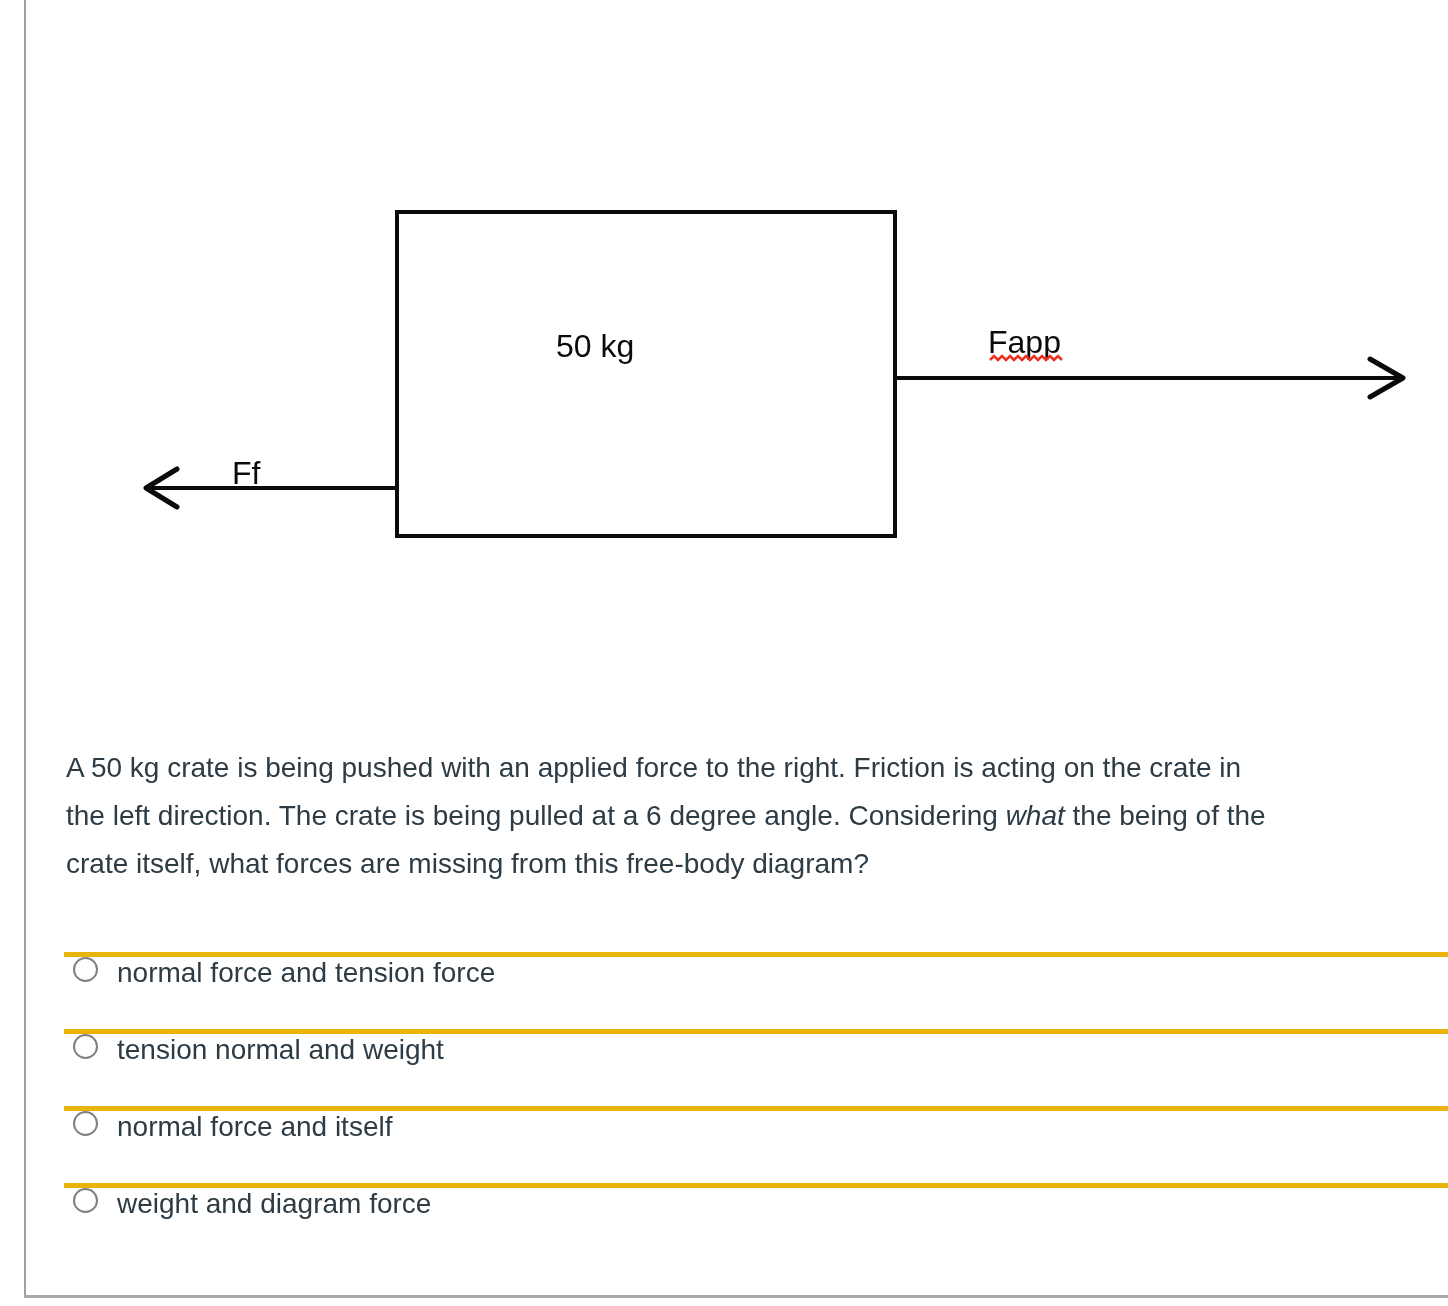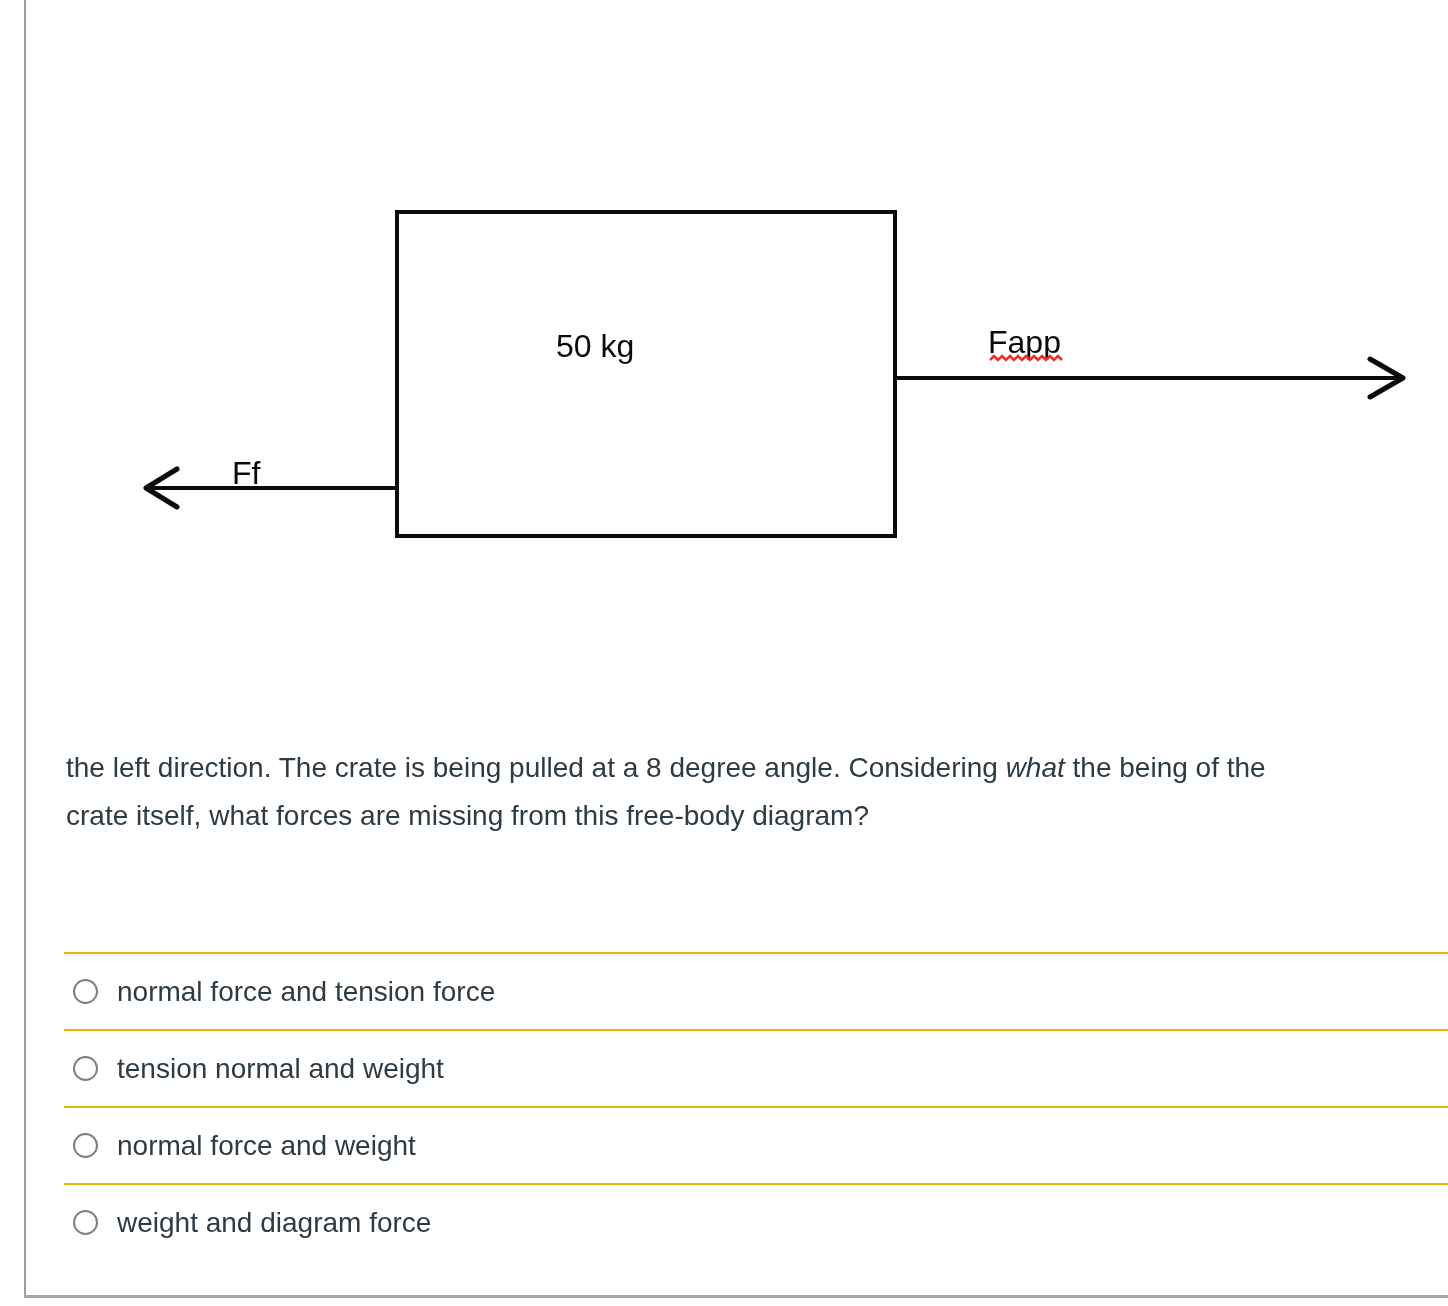--- a/index.html
+++ b/index.html
@@ -34,23 +34,23 @@
     font-size: 28px; line-height: 48px;
     color: #2d3b45;
     white-space: nowrap;
   }
   .question .qline { display: block; }
   .options {
     position: absolute; left: 64px; right: 0; top: 952px;
   }
   .option-row {
     height: 77px;
-    border-top: 2px solid #eab308;
+    border-top: 5px solid #eab308;
     display: flex;
-    align-items: center;
+    align-items: flex-start;
   }
   .radio-circle {
     width: 25px; height: 25px;
     border: 2.5px solid #7f7f7f;
     border-radius: 50%;
     background: #ffffff;
     margin-left: 9px;
     flex: 0 0 auto;
     cursor: pointer;
   }
@@ -84,34 +84,35 @@
 
   <g>
     <line x1="395" y1="488" x2="150" y2="488" stroke="#0b0b0b" stroke-width="4"></line>
     <polyline points="177,469 146,488 177,507" fill="none" stroke="#0b0b0b" stroke-width="5" stroke-linecap="round" stroke-linejoin="round"></polyline>
   </g>
 
   <text x="232" y="484" font-size="32">Ff</text>
 </svg>
 
 <div class="question">
-  <span class="qline"><span>the left direction. The crate is being pulled at a 8 degree angle. Considering </span><i>what</i><span> the being of the</span></span>
+  <span class="qline">A 50 kg crate is being pushed with an applied force to the right. Friction is acting on the crate in</span>
+  <span class="qline"><span>the left direction. The crate is being pulled at a 6 degree angle. Considering </span><i>what</i><span> the being of the</span></span>
   <span class="qline">crate itself, what forces are missing from this free-body diagram?</span>
 </div>
 
 <div class="options">
   <div class="option-row">
     <span class="radio-circle"></span>
     <span class="option-label">normal force and tension force</span>
   </div>
   <div class="option-row">
     <span class="radio-circle"></span>
     <span class="option-label">tension normal and weight</span>
   </div>
   <div class="option-row">
     <span class="radio-circle"></span>
-    <span class="option-label">normal force and weight</span>
+    <span class="option-label">normal force and itself</span>
   </div>
   <div class="option-row">
     <span class="radio-circle"></span>
     <span class="option-label">weight and diagram force</span>
   </div>
 </div>
 
 </body></html>

